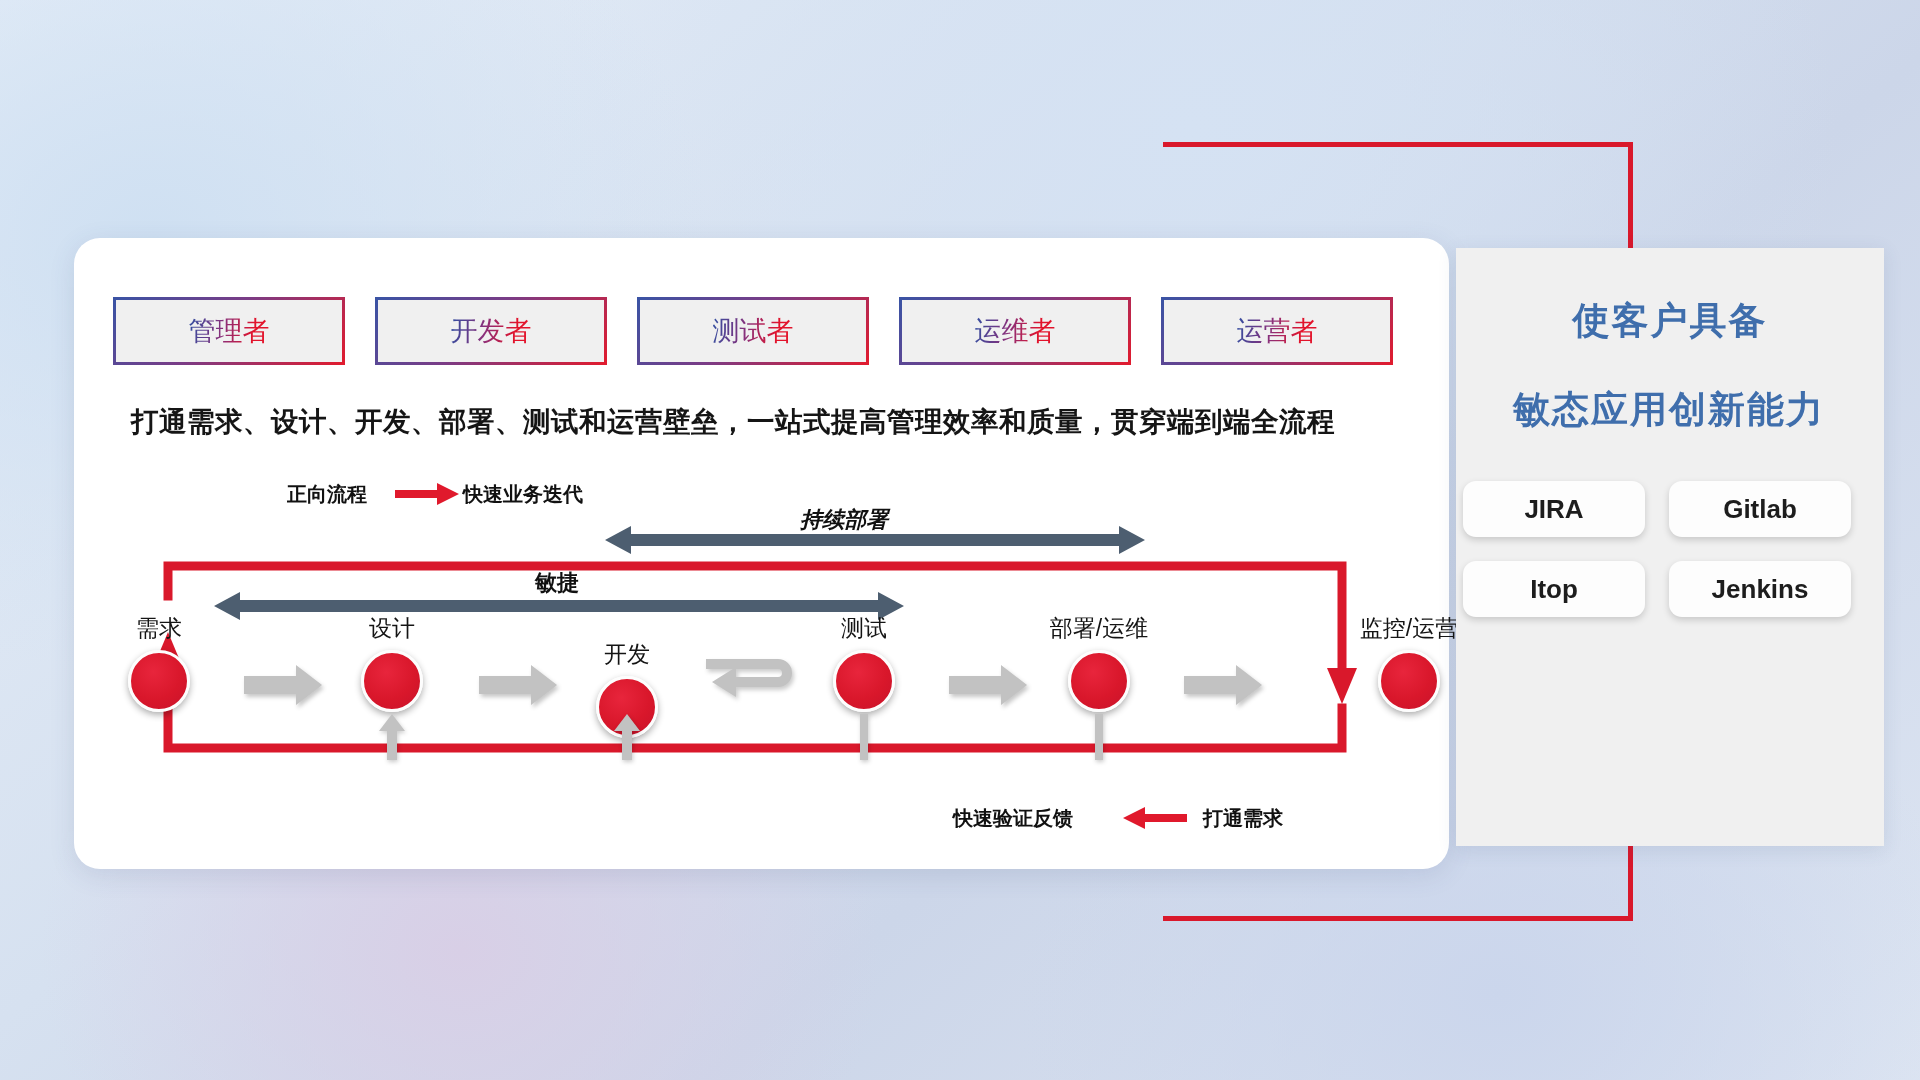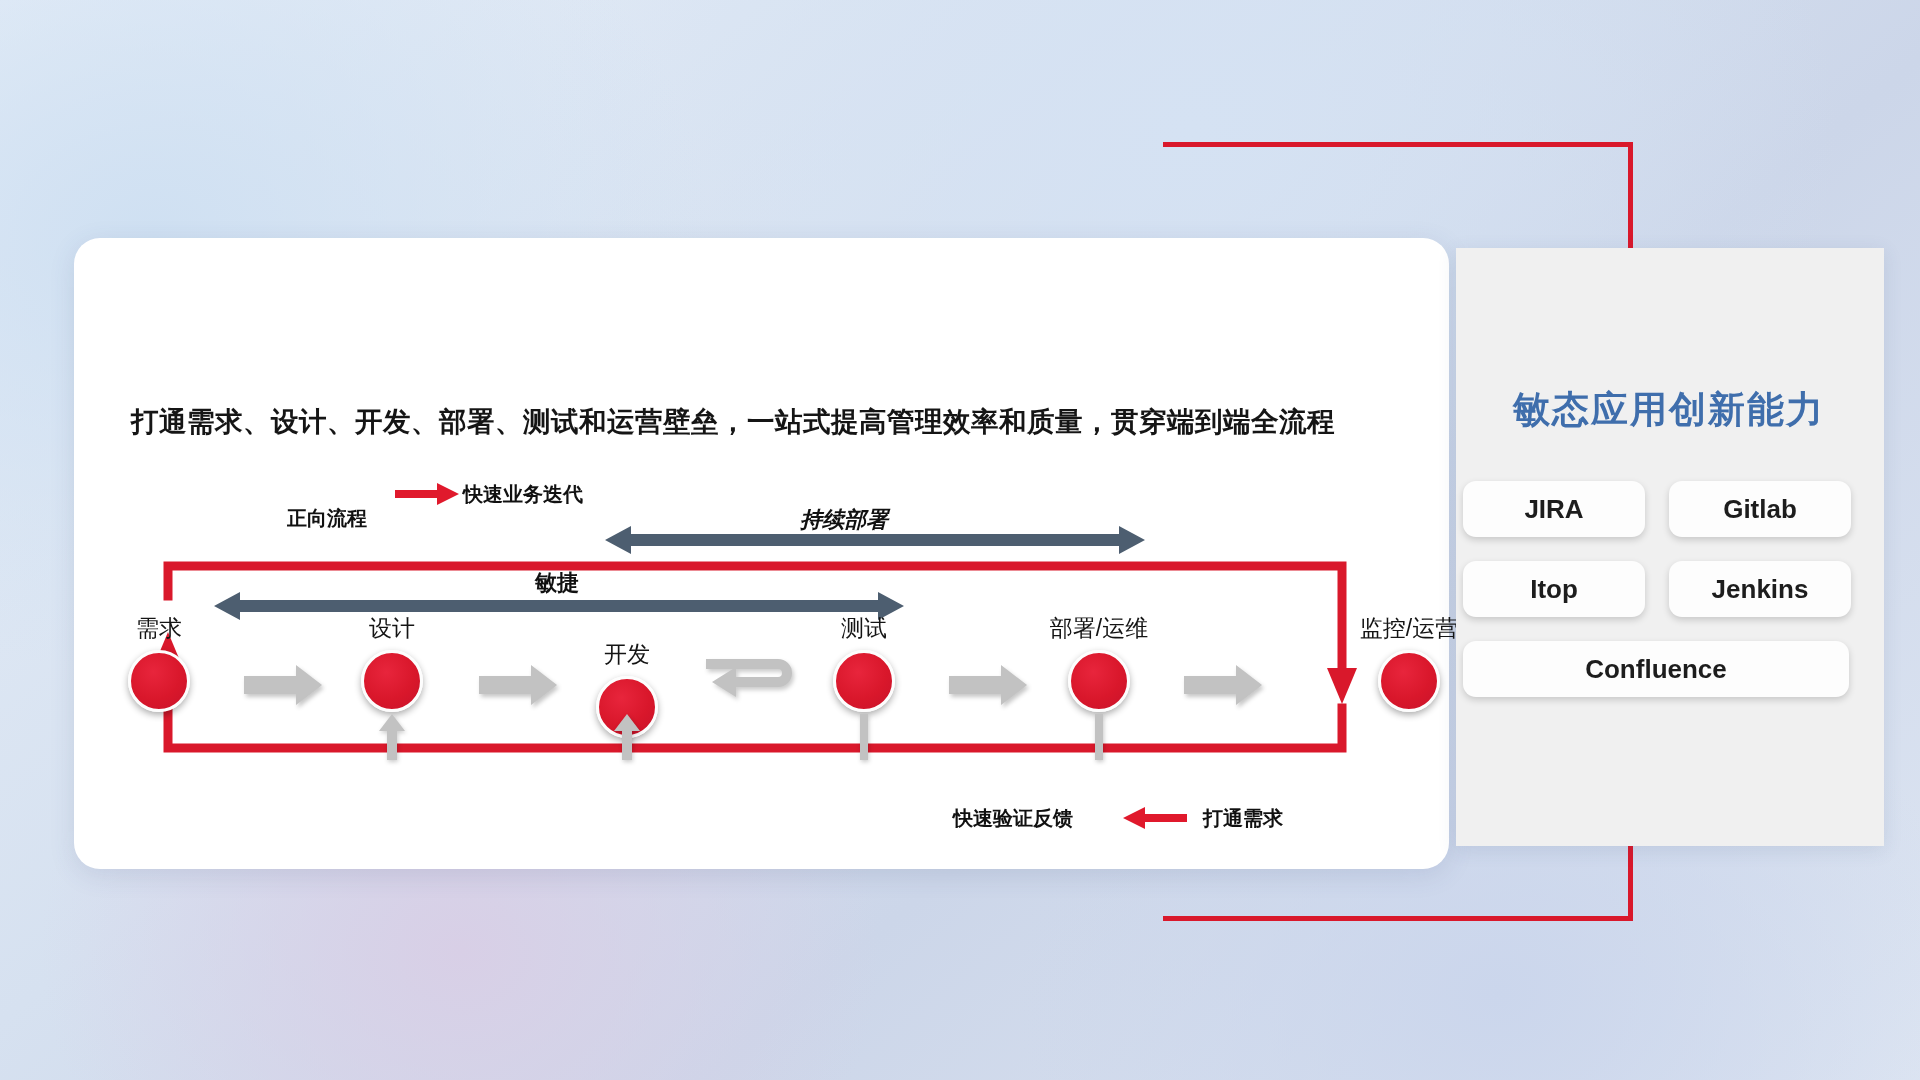--- a/index.html
+++ b/index.html
@@ -164,24 +164,41 @@
 </style>
 </head>
 <body>
 
 <div id="stage">
 
   <div class="red-frame" style="left:1163px; top:142px; width:470px; height:779px;"></div>
 
   <div class="card" style="left:74px; top:238px; width:1375px; height:631px;"></div>
 
+  <div class="roles" style="left:113px; top:297px;">
+    <div class="role-chip">
+      <span>管理者</span>
+    </div>
+    <div class="role-chip">
+      <span>开发者</span>
+    </div>
+    <div class="role-chip">
+      <span>测试者</span>
+    </div>
+    <div class="role-chip">
+      <span>运维者</span>
+    </div>
+    <div class="role-chip">
+      <span>运营者</span>
+    </div>
+  </div>
 
   <div class="headline" style="left:131px; top:404px;">打通需求、设计、开发、部署、测试和运营壁垒，一站式提高管理效率和质量，贯穿端到端全流程</div>
 
-  <div class="anno" style="left:287px; top:481px;margin-top:24px;">正向流程</div>
+  <div class="anno" style="left:287px; top:481px;">正向流程</div>
   <div class="inline-arrow" style="left:395px; top:483px;">
     <svg width="64" height="22" viewBox="0 0 64 22">
       <path d="M0 7 H42 V0 L64 11 L42 22 V15 H0 Z" fill="#e0192c"></path>
     </svg>
   </div>
   <div class="anno" style="left:463px; top:481px;">快速业务迭代</div>
 
   <div class="anno-mid" style="left:800px; top:505px;font-style:italic;">持续部署</div>
   <div class="slate-arrow" style="left:605px; top:526px;">
     <svg width="540" height="28" viewBox="0 0 540 28">
@@ -284,33 +301,31 @@
   <div class="anno" style="left:953px; top:805px;">快速验证反馈</div>
   <div class="inline-arrow" style="left:1123px; top:807px;">
     <svg width="64" height="22" viewBox="0 0 64 22">
       <path d="M64 7 H22 V0 L0 11 L22 22 V15 H64 Z" fill="#e0192c"></path>
     </svg>
   </div>
   <div class="anno" style="left:1203px; top:805px;">打通需求</div>
 
   <div class="right-panel" style="left:1456px; top:248px; width:428px; height:598px;"></div>
 
+  <div class="panel-title" style="left:1456px; top:296px; width:428px;">使客户具备</div>
   <div class="panel-title" style="left:1456px; top:385px; width:426px;">敏态应用创新能力</div>
 
   <div class="tools" style="left:1463px; top:481px; width:412px;gap:24px;">
     <div class="tool-pill tool-half">
       <span>JIRA</span>
     </div>
     <div class="tool-pill tool-half">
       <span>Gitlab</span>
     </div>
     <div class="tool-pill tool-half">
       <span>Itop</span>
     </div>
     <div class="tool-pill tool-half">
       <span>Jenkins</span>
     </div>
-    <div class="tool-pill tool-full">
-      <span>Confluence</span>
-    </div>
   </div>
 
 </div>
 
 </body></html>

